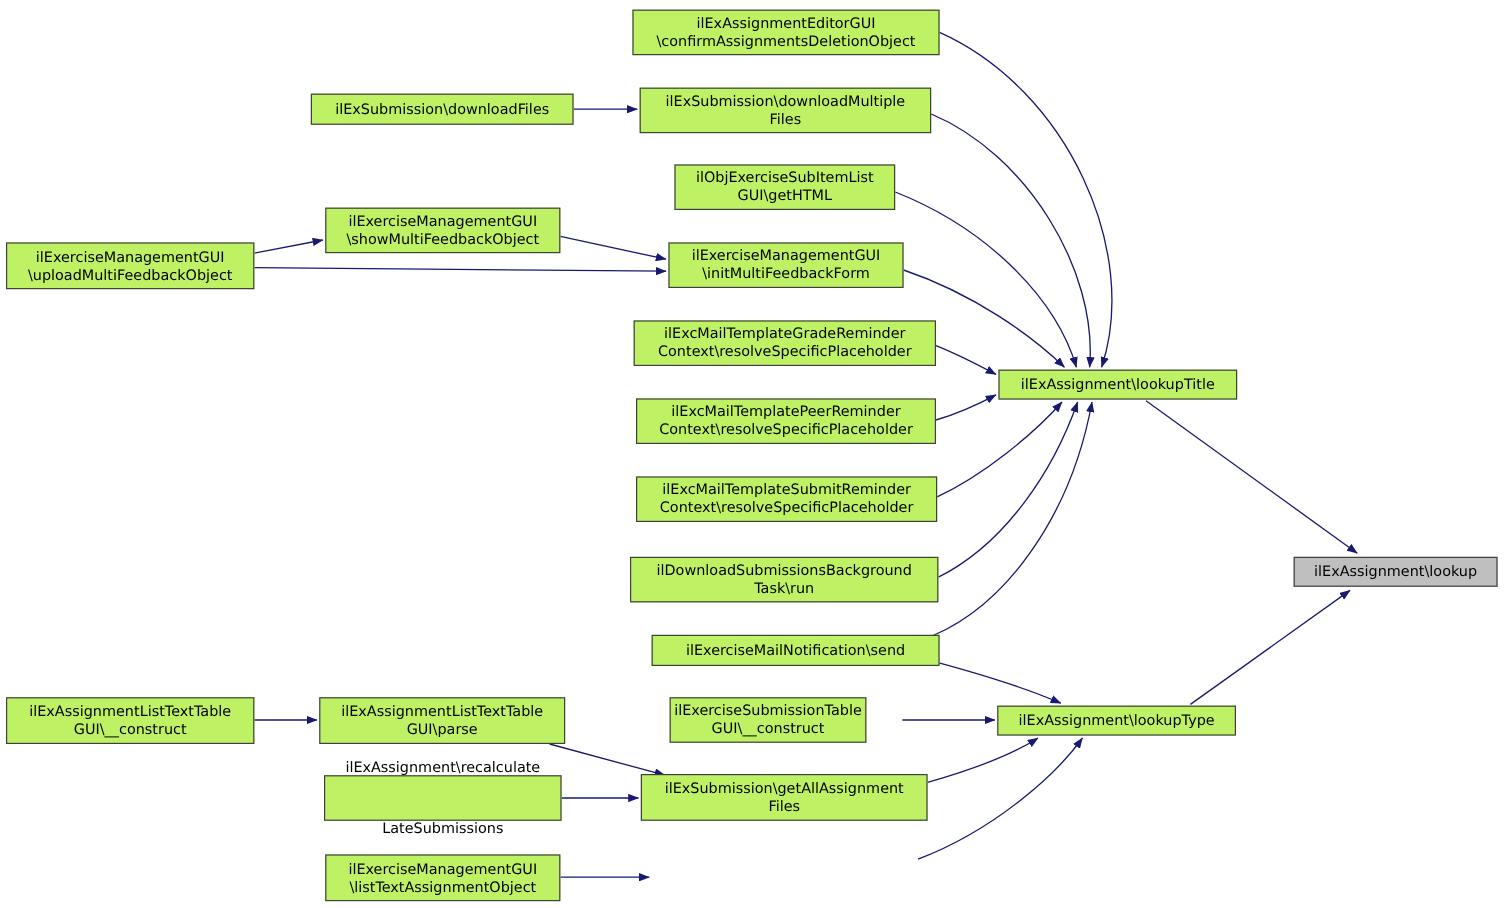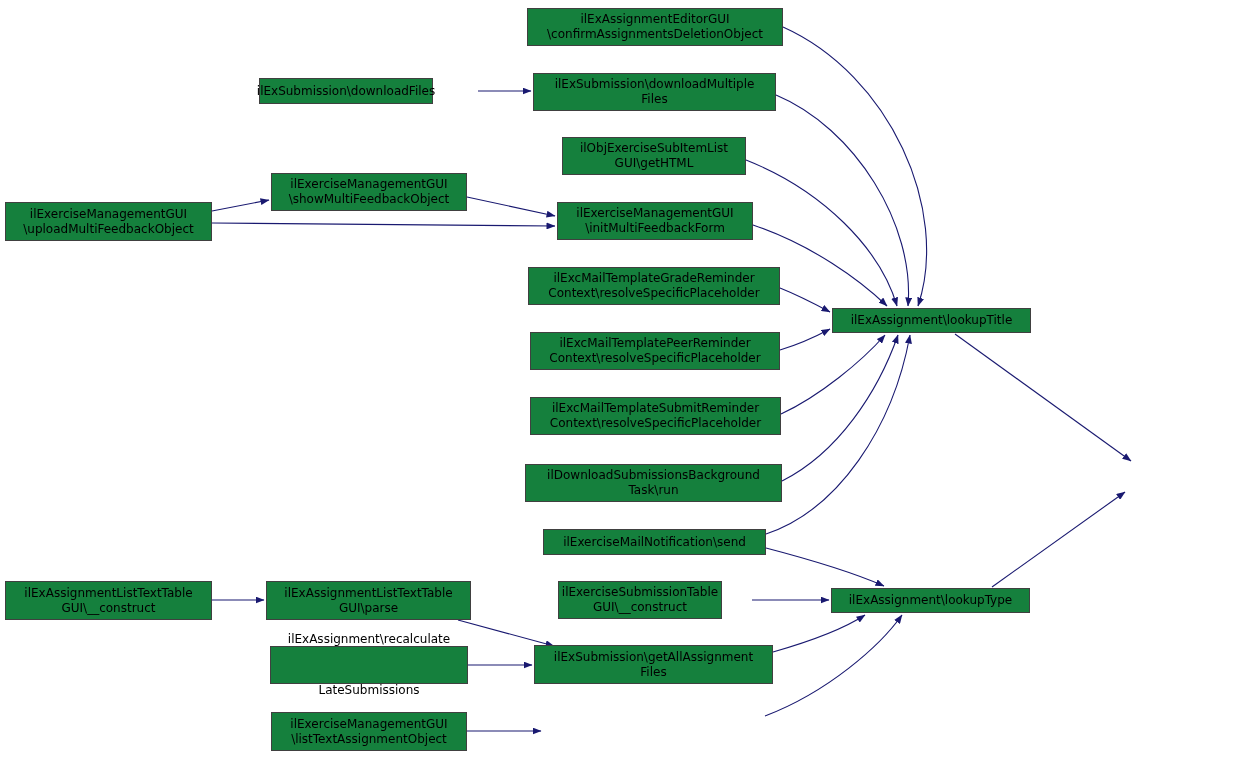--- a/index.html
+++ b/index.html
@@ -2,21 +2,21 @@
 <html><head>
 <meta charset="utf-8">
 <style>
   html,body{margin:0;padding:0;background:#ffffff;}
   .canvas{
     position:relative;width:1255px;height:757px;background:#ffffff;
     font-family:"DejaVu Sans","Liberation Sans",sans-serif;overflow:hidden;
   }
   svg.edges{position:absolute;left:0;top:0;width:1255px;height:757px;}
   .node{
-    position:absolute;background:#15803d;border:1px solid #404040;
+    position:absolute;background:#bef264;border:1px solid #404040;
     display:flex;flex-direction:column;justify-content:center;align-items:center;
     font-size:12px;line-height:15px;color:#000;text-align:center;
     box-sizing:border-box;cursor:pointer;white-space:nowrap;
   }
   .node.highlighted{background:#bfbfbf;}
   .node-line{pointer-events:none;}
 </style>
 </head>
 <body>
 
@@ -48,21 +48,21 @@
       <path d="M 468 665 L 532 665" fill="none" stroke="#191970" stroke-width="1.1" marker-end="url(#arrow)"></path>
       <path d="M 752 600 L 829 600" fill="none" stroke="#191970" stroke-width="1.1" marker-end="url(#arrow)"></path>
       <path d="M 773 652 C 815 640 845 628 865 615" fill="none" stroke="#191970" stroke-width="1.1" marker-end="url(#arrow)"></path>
       <path d="M 467 731 L 541 731" fill="none" stroke="#191970" stroke-width="1.1" marker-end="url(#arrow)"></path>
       <path d="M 765 716 C 828 692 880 646 902 615" fill="none" stroke="#191970" stroke-width="1.1" marker-end="url(#arrow)"></path>
     </svg>
     <div class="node" style="left: 527px; top: 8px; width: 256px; height: 38px;">
       <div class="node-line">ilExAssignmentEditorGUI</div>
       <div class="node-line">\confirmAssignmentsDeletionObject</div>
     </div>
-    <div class="node" style="left: 259px; top: 78px; width: 174px; height: 26px;">
+    <div class="node" style="left: 259px; top: 78px; width: 219px; height: 26px;">
       <div class="node-line">ilExSubmission\downloadFiles</div>
     </div>
     <div class="node" style="left: 533px; top: 73px; width: 243px; height: 38px;">
       <div class="node-line">ilExSubmission\downloadMultiple</div>
       <div class="node-line">Files</div>
     </div>
     <div class="node" style="left: 562px; top: 137px; width: 184px; height: 38px;">
       <div class="node-line">ilObjExerciseSubItemList</div>
       <div class="node-line">GUI\getHTML</div>
     </div>
@@ -90,22 +90,25 @@
       <div class="node-line">ilExAssignment\lookupTitle</div>
     </div>
     <div class="node" style="left: 530px; top: 397px; width: 251px; height: 38px; align-items: center;">
       <div class="node-line">ilExcMailTemplateSubmitReminder</div>
       <div class="node-line">Context\resolveSpecificPlaceholder</div>
     </div>
     <div class="node" style="left: 525px; top: 464px; width: 257px; height: 38px;">
       <div class="node-line">ilDownloadSubmissionsBackground</div>
       <div class="node-line">Task\run</div>
     </div>
-    <div class="node" style="left: 543px; top: 529px; width: 223px; height: 26px;">
+    <div class="node" style="left: 543px; top: 529px; width: 240px; height: 26px;">
       <div class="node-line">ilExerciseMailNotification\send</div>
+    </div>
+    <div class="node highlighted" style="left: 1078px; top: 464px; width: 170px; height: 25px;">
+      <div class="node-line">ilExAssignment\lookup</div>
     </div>
     <div class="node" style="left: 5px; top: 581px; width: 207px; height: 39px;">
       <div class="node-line">ilExAssignmentListTextTable</div>
       <div class="node-line">GUI\__construct</div>
     </div>
     <div class="node" style="left: 266px; top: 581px; width: 205px; height: 39px;">
       <div class="node-line">ilExAssignmentListTextTable</div>
       <div class="node-line">GUI\parse</div>
     </div>
     <div class="node" style="left: 558px; top: 581px; width: 164px; height: 38px;">

